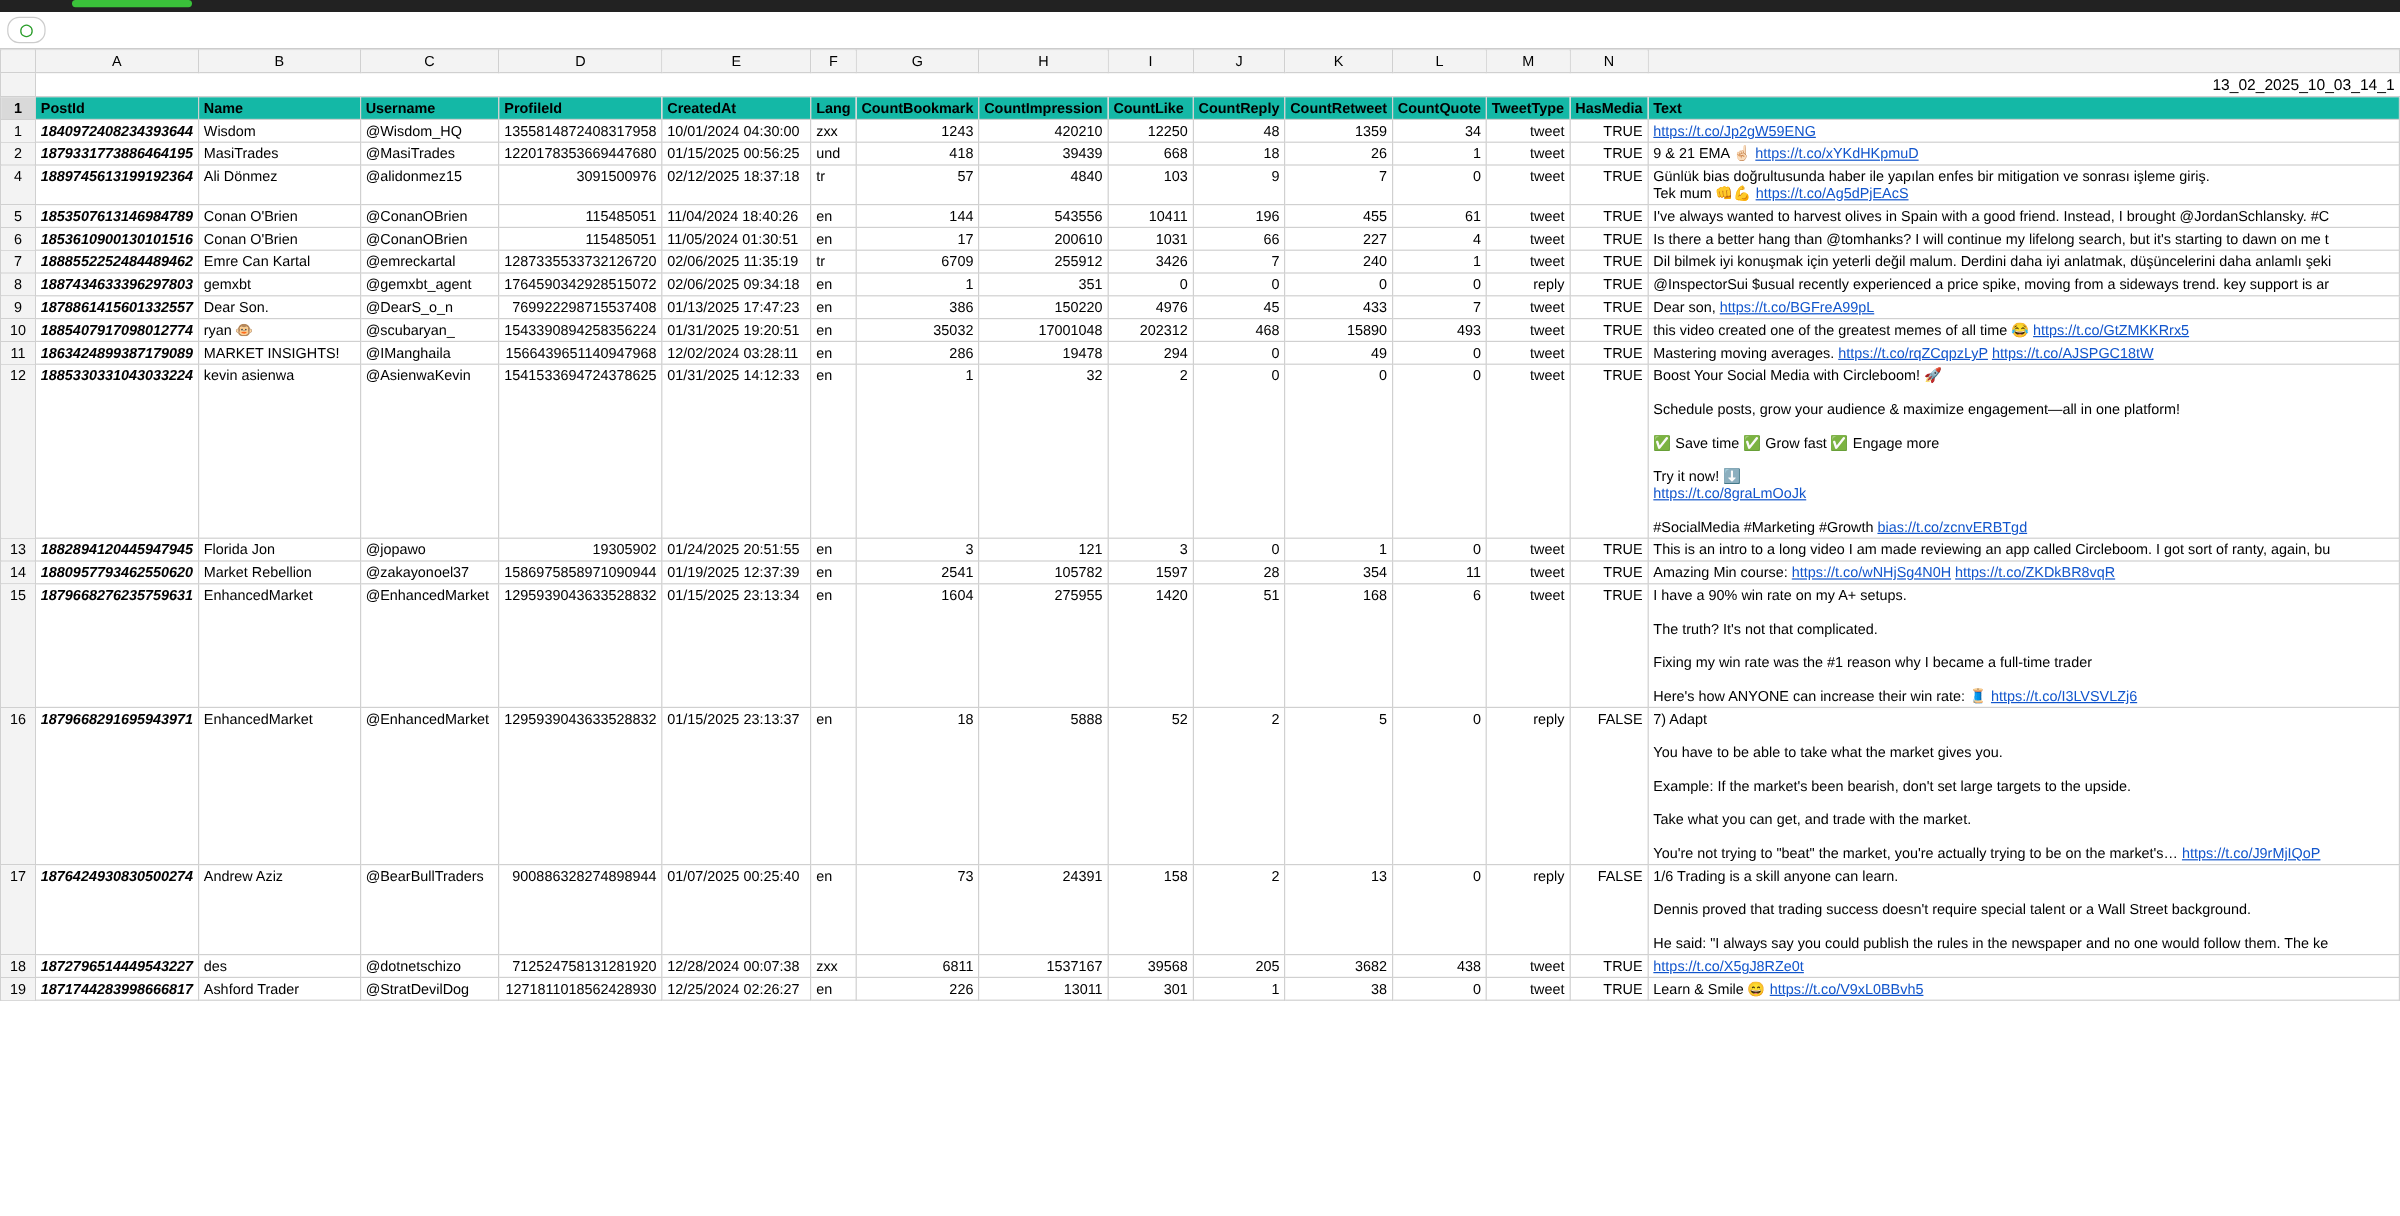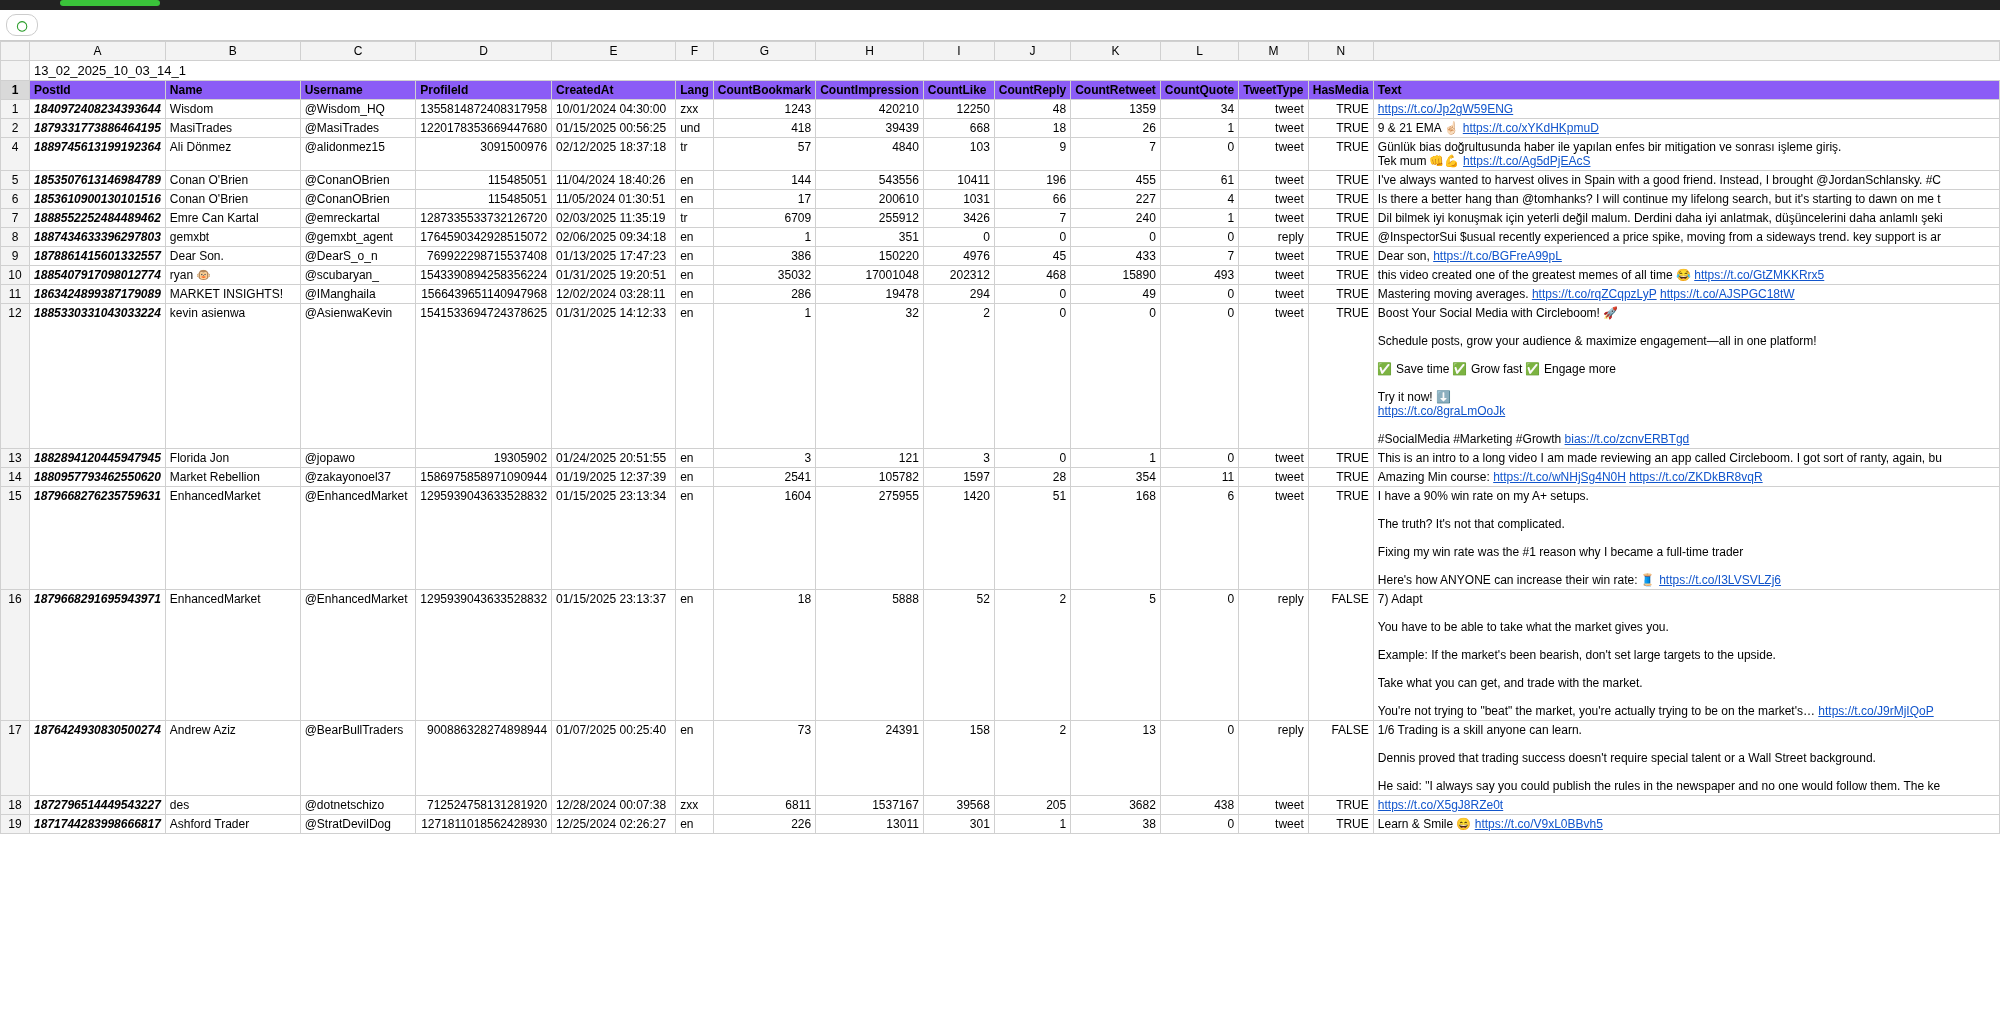--- a/index.html
+++ b/index.html
@@ -9,22 +9,22 @@
   .fx-cell { width:30px; height:20px; border:1px solid #ccc; border-radius:10px; margin-left:6px; display:flex; align-items:center; justify-content:center; color:#2a9d2a; font-weight:bold; font-size:10px;}
   .fx-input { flex:1; height:100%; }
   .sheet { overflow:auto; height: calc(100vh - 40px); }
   table { border-collapse:collapse; table-layout:fixed; }
   th, td { border:1px solid #d0d0d0; padding:2px 4px; overflow:hidden; white-space:nowrap; vertical-align:top; font-size:12px; }
   th { background:#f3f3f3; font-weight:normal; text-align:center; position:sticky; top:0; z-index:2;}
   th.corner { background:#f3f3f3; position:sticky; left:0; z-index:3; width:28px;}
   td.rowhead { background:#f3f3f3; text-align:center; position:sticky; left:0; z-index:1; width:28px;}
   tr.title-row td { border-left:none; border-right:none; }
   tr.title-row td.rowhead { border:1px solid #d0d0d0; }
-  .title-text { text-align:left; font-size:13px; }
-  tr.header-row td { background:#8b5cf6; font-weight:bold; }
+  .title-text { text-align:right; font-size:13px; }
+  tr.header-row td { background:#14b8a6; font-weight:bold; }
   tr.header-row td.rowhead { background:#d9d9d9; }
   td.num { text-align:right; }
   td.postid { font-weight:bold;font-style:italic; }
   .col-blank { width:28px; }
   .col-A { width:135px; } .col-B { width:150px; } .col-C { width:120px; } .col-D { width:130px; }
   .col-E { width:130px; } .col-F { width:35px; } .col-G { width:90px; } .col-H { width:100px; }
   .col-I { width:75px; } .col-J { width:75px; } .col-K { width:85px; } .col-L { width:75px; }
   .col-M { width:70px; } .col-N { width:65px; } .col-O { width:1200px; }
   a { color:#1155cc; }
   .multiline { white-space:pre-wrap; }
@@ -193,21 +193,21 @@
           <td class="num">tweet</td>
           <td class="num">TRUE</td>
           <td class="multiline">Is there a better hang than @tomhanks? I will continue my lifelong search, but it's starting to dawn on me t</td>
         </tr>
         <tr>
           <td class="rowhead">7</td>
           <td class="postid">1888552252484489462</td>
           <td>Emre Can Kartal</td>
           <td>@emreckartal</td>
           <td class="num">1287335533732126720</td>
-          <td>02/03/2025 11:35:19</td>
+          <td>02/06/2025 11:35:19</td>
           <td>tr</td>
           <td class="num">6709</td>
           <td class="num">255912</td>
           <td class="num">3426</td>
           <td class="num">7</td>
           <td class="num">240</td>
           <td class="num">1</td>
           <td class="num">tweet</td>
           <td class="num">TRUE</td>
           <td class="multiline">Dil bilmek iyi konuşmak için yeterli değil malum. Derdini daha iyi anlatmak, düşüncelerini daha anlamlı şeki</td>

